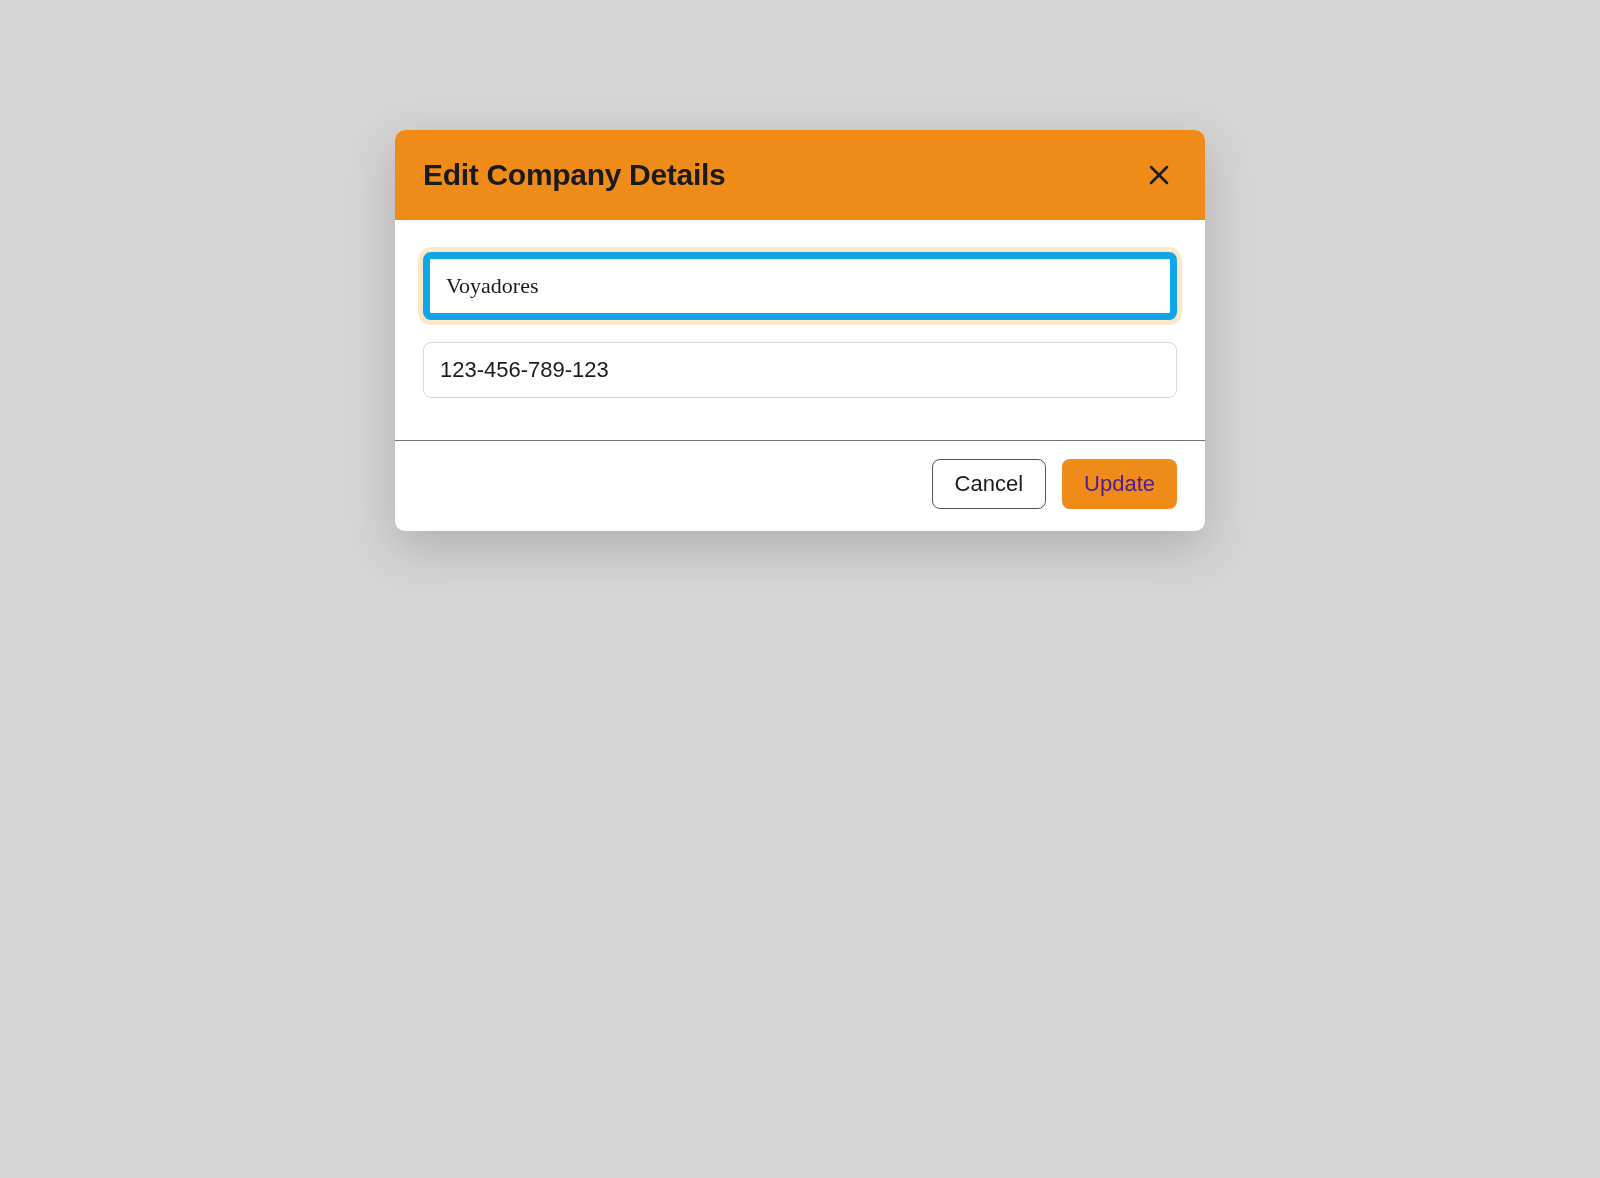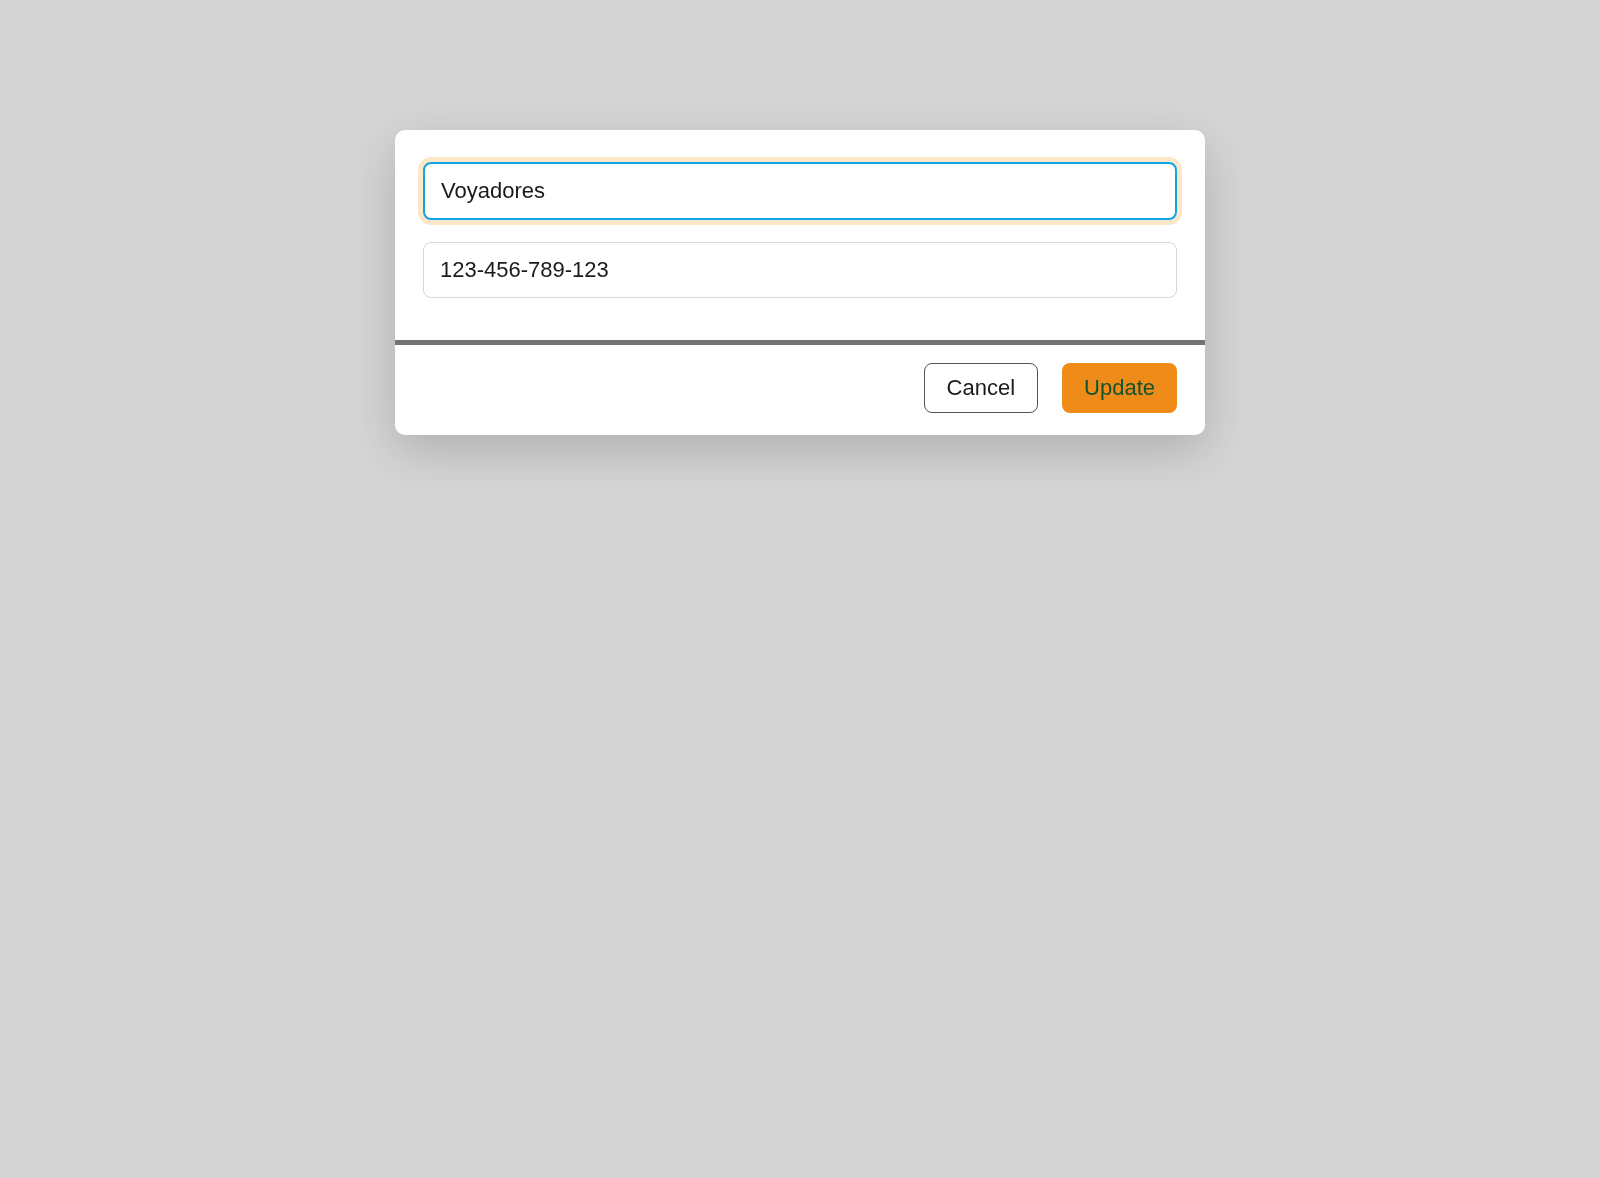--- a/index.html
+++ b/index.html
@@ -84,62 +84,72 @@
       font-size: 22px;
       font-family: inherit;
       border: 1px solid #d8d8d8;
       border-radius: 8px;
       color: #1a1a1a;
       background-color: #ffffff;
       outline: none;
     }
 
     .form-input.focused {
-      border: 2px solid #0ea5e9;
+      border: 7px solid #0ea5e9;
       box-shadow: 0 0 0 5px #fce8c9;
+      font-family: Liberation Serif, serif;
     }
 
     .address-group .form-input + .form-input {
       margin-top: 10px;
     }
 
     .modal-footer {
-      border-top: 5px solid #737373;
+      border-top: 1px solid #737373;
       padding: 18px 28px 22px 28px;
       display: flex;
       justify-content: flex-end;
-      gap: 24px;
+      gap: 16px;
     }
 
     .btn {
       font-family: inherit;
       font-size: 22px;
       padding: 11px 22px;
       border-radius: 8px;
       cursor: pointer;
       font-weight: 400;
     }
 
     .btn-cancel {
       background-color: #ffffff;
       border: 1.5px solid #555555;
       color: #1a1a1a;
     }
 
     .btn-update {
       background-color: #ee8b19;
       border: none;
-      color: #14532d;
+      color: #4c1d95;
     }
   </style>
 </head>
 <body>
 
 <div class="modal">
 
+  <div class="modal-header">
+    <h2 class="modal-title">Edit Company Details</h2>
+    <button class="close-btn">
+      <svg viewBox="0 0 24 24" fill="none" stroke="currentColor" stroke-width="2.5" stroke-linecap="round">
+        <line x1="4" y1="4" x2="20" y2="20"></line>
+        <line x1="20" y1="4" x2="4" y2="20"></line>
+      </svg>
+    </button>
+  </div>
 
   <div class="modal-body">
 
     <div class="form-group">
       <input type="text" class="form-input focused" value="Voyadores" style="">
     </div>
 
 
     <div class="form-group">
       <input type="text" class="form-input" value="123-456-789-123" style="">

